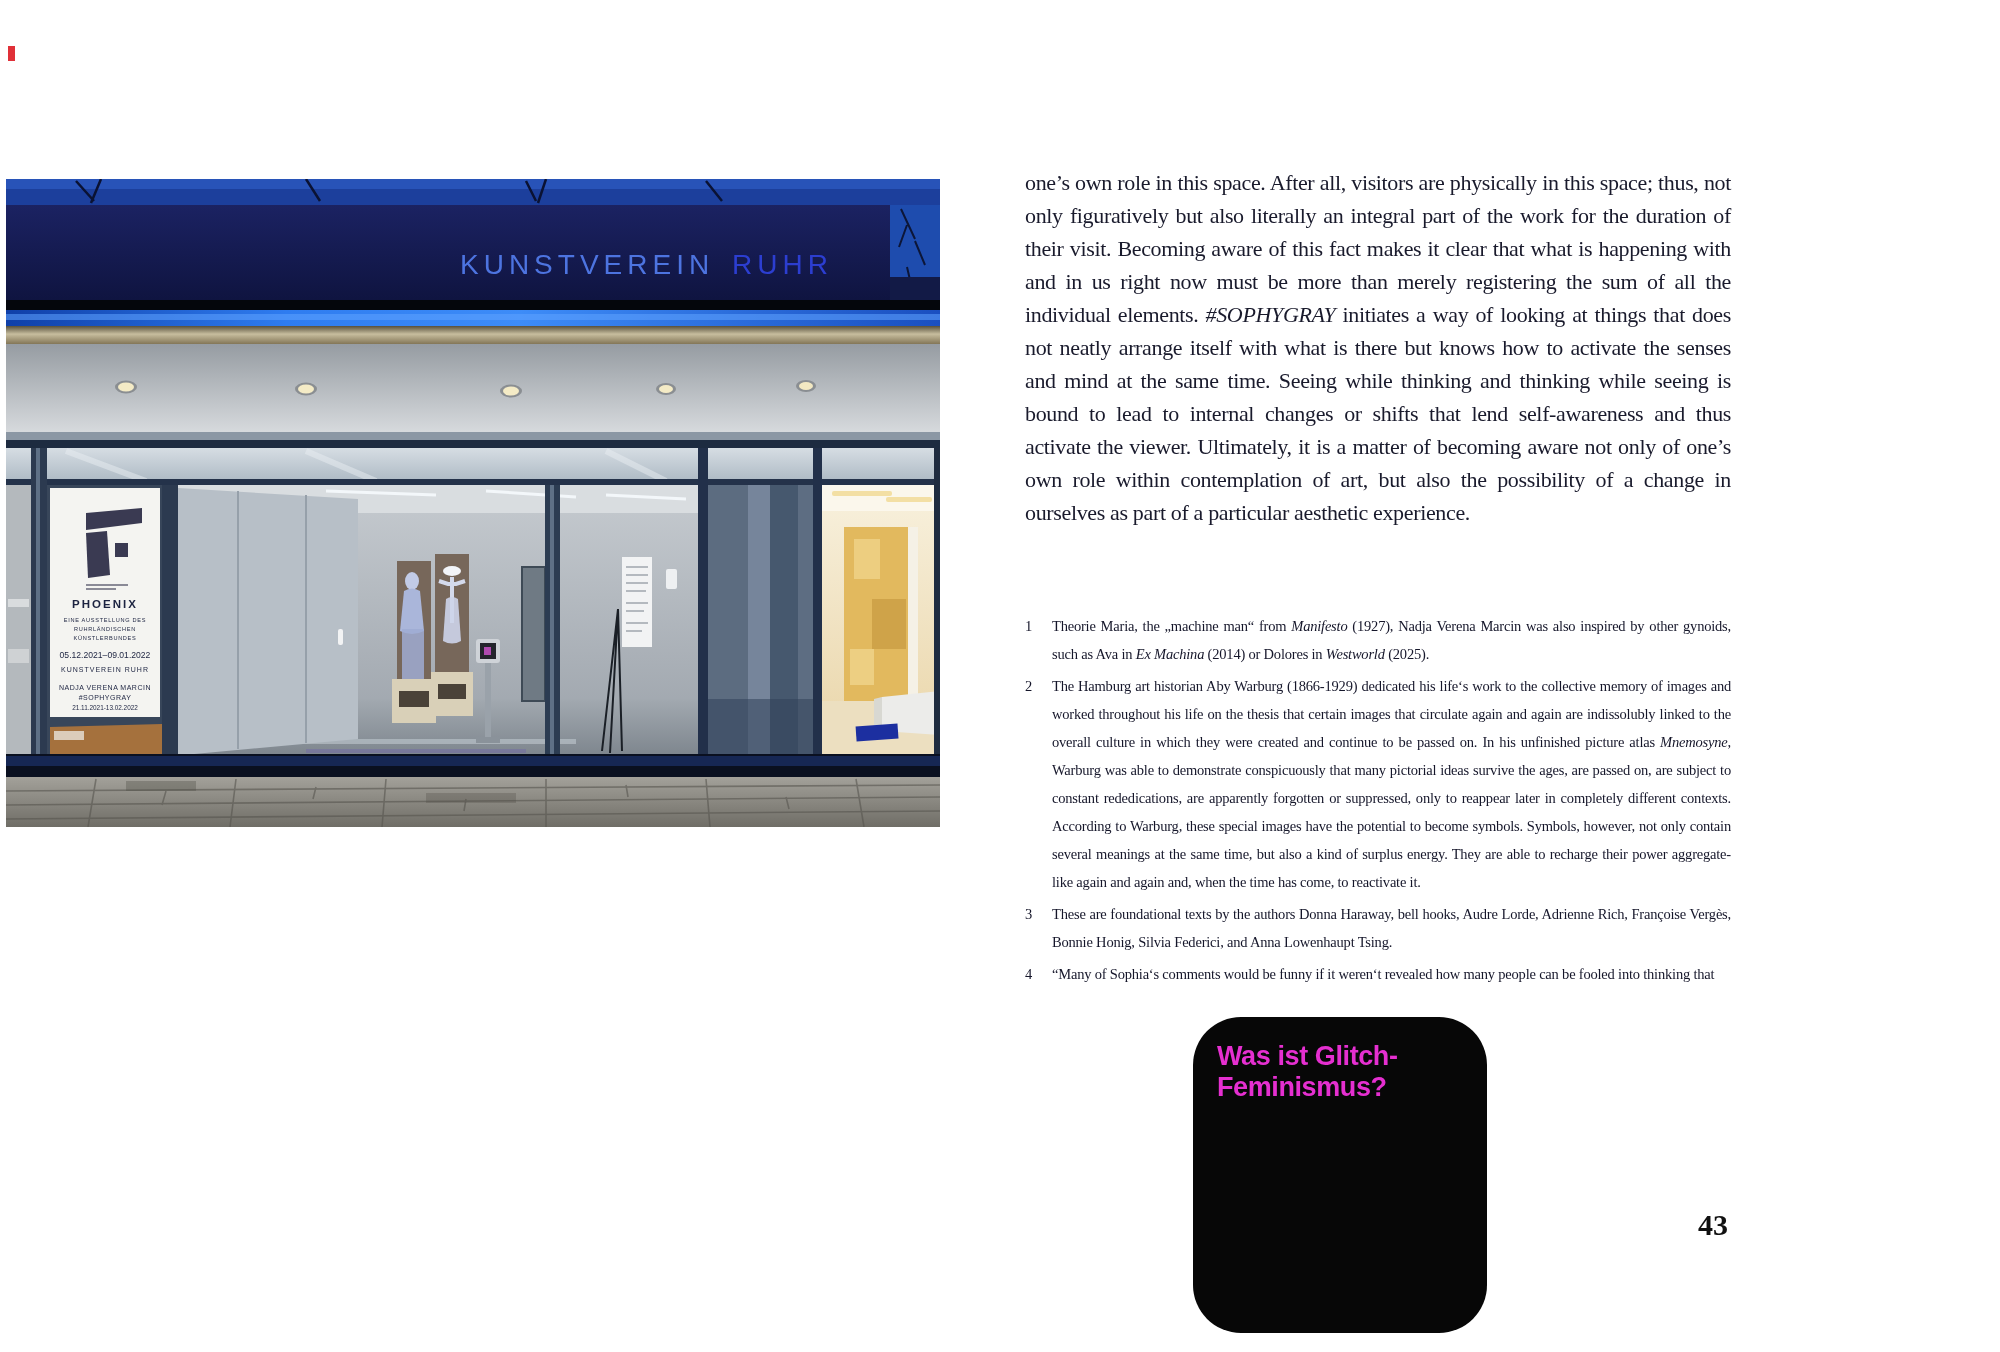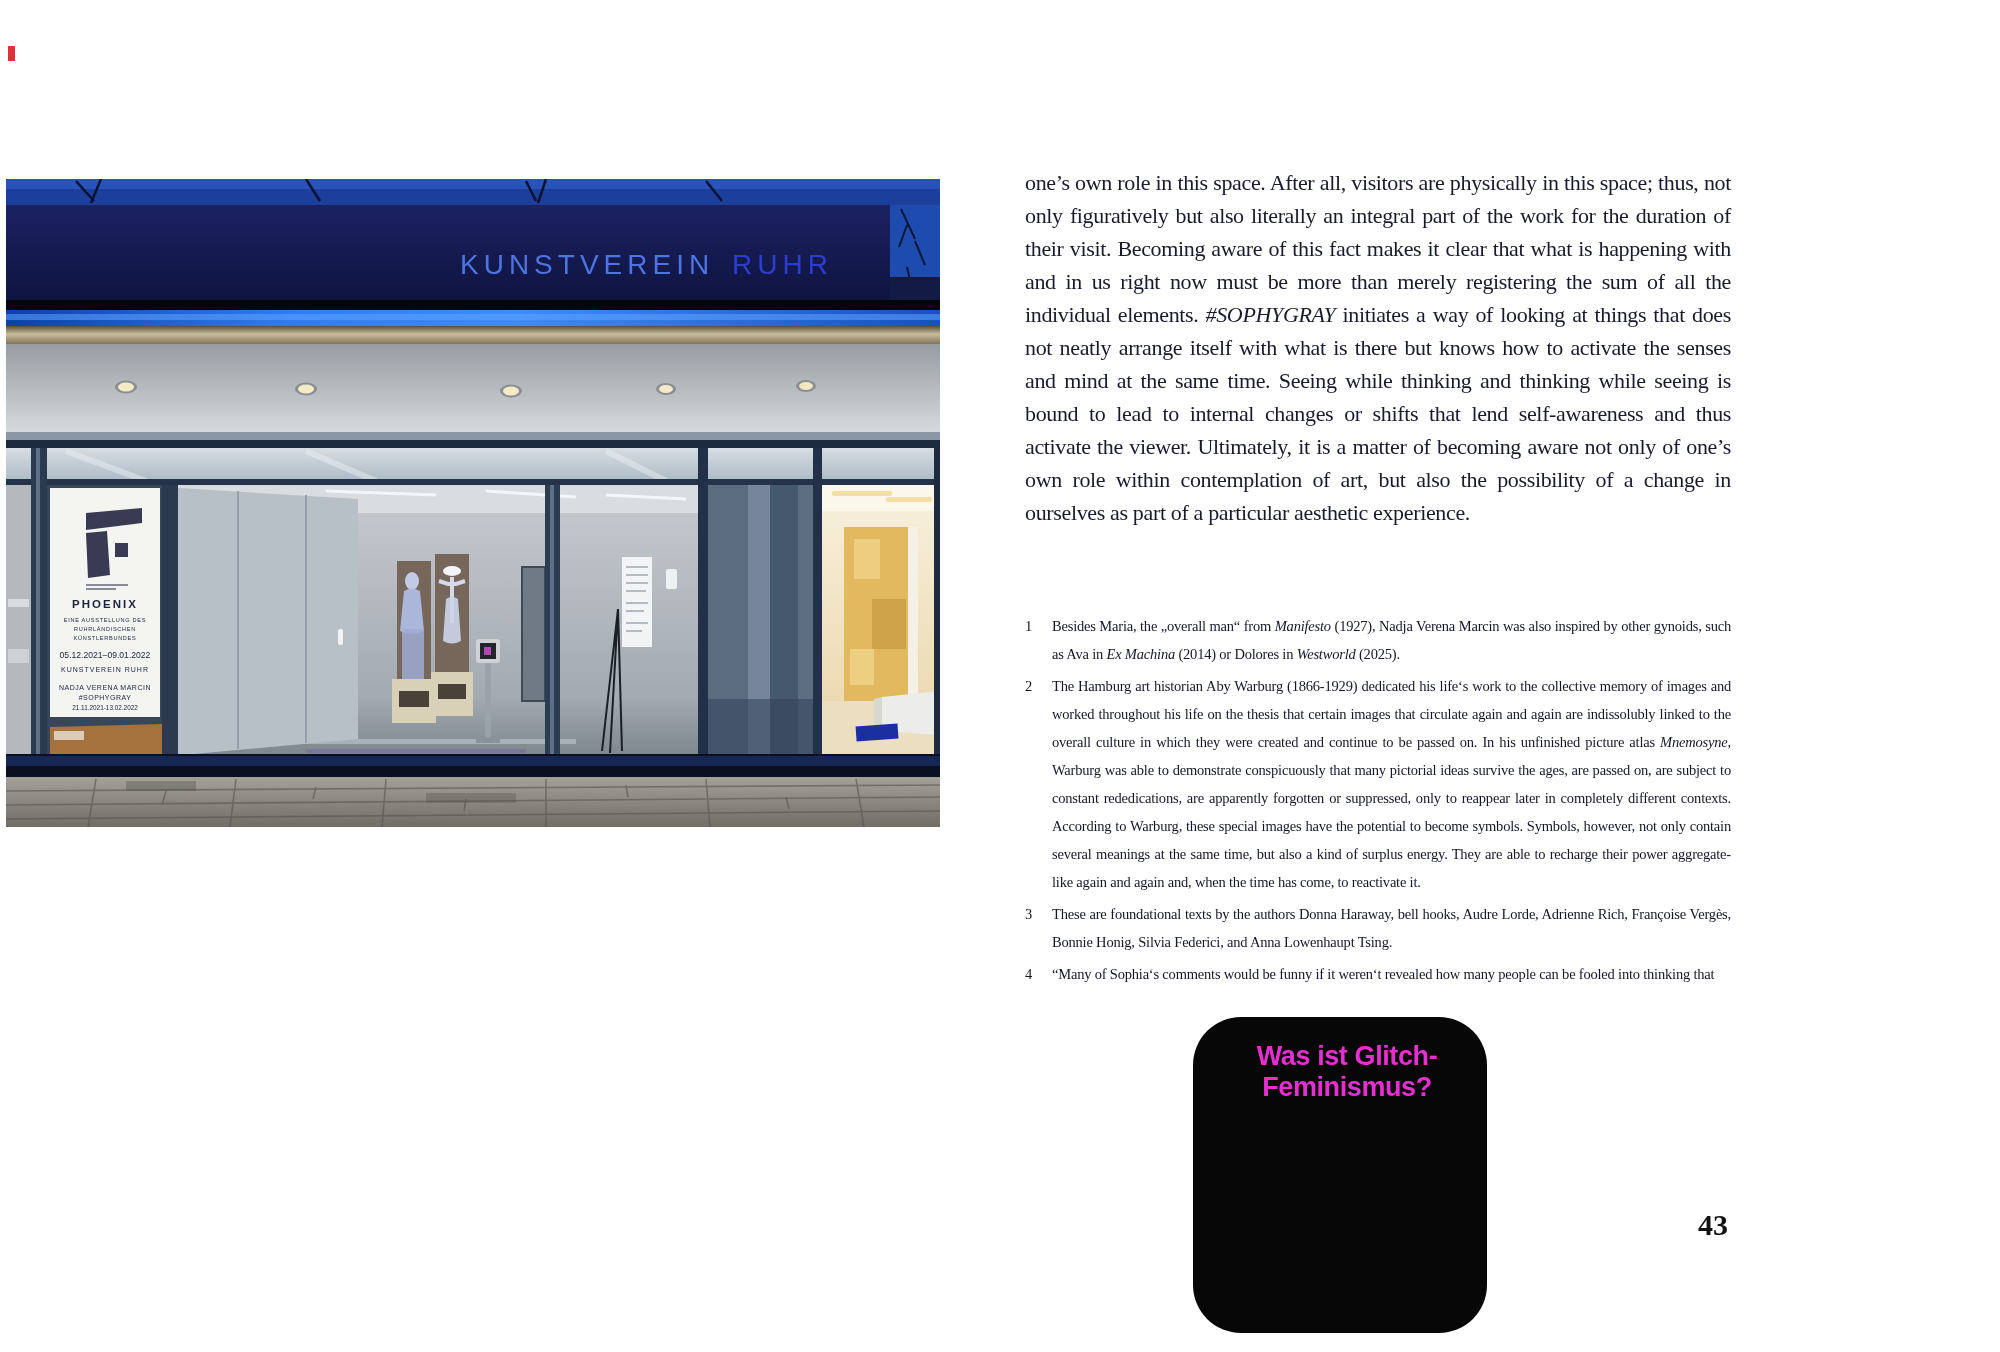--- a/index.html
+++ b/index.html
@@ -286,36 +286,36 @@
         <rect x="420" y="614" width="90" height="10" fill="#4e4c46" opacity="0.3"></rect>
       </g>
     </svg>
   </div>
 
   <div class="article"><span>one’s own role in this space. After all, visitors are physically in this space; thus, not only figuratively but also literally an integral part of the work for the duration of their visit. Becoming aware of this fact makes it clear that what is happening with and in us right now must be more than merely registering the sum of all the individual elements. </span><em>#SOPHYGRAY</em><span> initiates a way of looking at things that does not neatly arrange itself with what is there but knows how to activate the senses and mind at the same time. Seeing while thinking and thinking while seeing is bound to lead to internal changes or shifts that lend self-awareness and thus activate the viewer. Ultimately, it is a matter of becoming aware not only of one’s own role within contemplation of art, but also the possibility of a change in ourselves as part of a particular aesthetic experience.</span></div>
 
   <div class="footnotes">
       <div class="fn">
         <span class="fn-num">1</span>
-        <div class="fn-text"><span>Besides Maria, the „overall man“ from </span><em>Manifesto</em><span> (1927), Nadja Verena Marcin was also inspired by other gynoids, such as Ava in </span><em>Ex Machina</em><span> (2014) or Dolores in </span><em>Westworld</em><span> (2025).</span></div>
+        <div class="fn-text"><span>Theorie Maria, the „machine man“ from </span><em>Manifesto</em><span> (1927), Nadja Verena Marcin was also inspired by other gynoids, such as Ava in </span><em>Ex Machina</em><span> (2014) or Dolores in </span><em>Westworld</em><span> (2025).</span></div>
       </div>
       <div class="fn">
         <span class="fn-num">2</span>
         <div class="fn-text"><span>The Hamburg art historian Aby Warburg (1866-1929) dedicated his life‘s work to the collective memory of images and worked throughout his life on the thesis that certain images that circulate again and again are indissolubly linked to the overall culture in which they were created and continue to be passed on. In his unfinished picture atlas </span><em>Mnemosyne</em><span>, Warburg was able to demonstrate conspicuously that many pictorial ideas survive the ages, are passed on, are subject to constant rededications, are apparently forgotten or suppressed, only to reappear later in completely different contexts. According to Warburg, these special images have the potential to become symbols. Symbols, however, not only contain several meanings at the same time, but also a kind of surplus energy. They are able to recharge their power aggregate-like again and again and, when the time has come, to reactivate it.</span></div>
       </div>
       <div class="fn">
         <span class="fn-num">3</span>
         <div class="fn-text"><span>These are foundational texts by the authors Donna Haraway, bell hooks, Audre Lorde, Adrienne Rich, Françoise Vergès, Bonnie Honig, Silvia Federici, and Anna Lowenhaupt Tsing.</span></div>
       </div>
       <div class="fn">
         <span class="fn-num">4</span>
         <div class="fn-text"><span>“Many of Sophia‘s comments would be funny if it weren‘t revealed how many people can be fooled into thinking that</span></div>
       </div>
     </div>
 
-  <div class="bubble" style="background: rgb(7, 7, 7); text-align: center;">
+  <div class="bubble" style="background: rgb(7, 7, 7);">
     <div class="bubble-heading" style="color: rgb(229, 47, 208);">Was ist Glitch-
 Feminismus?</div>
   </div>
 
   <div class="page-number">43</div>
 
 </div>
 
 </body></html>

